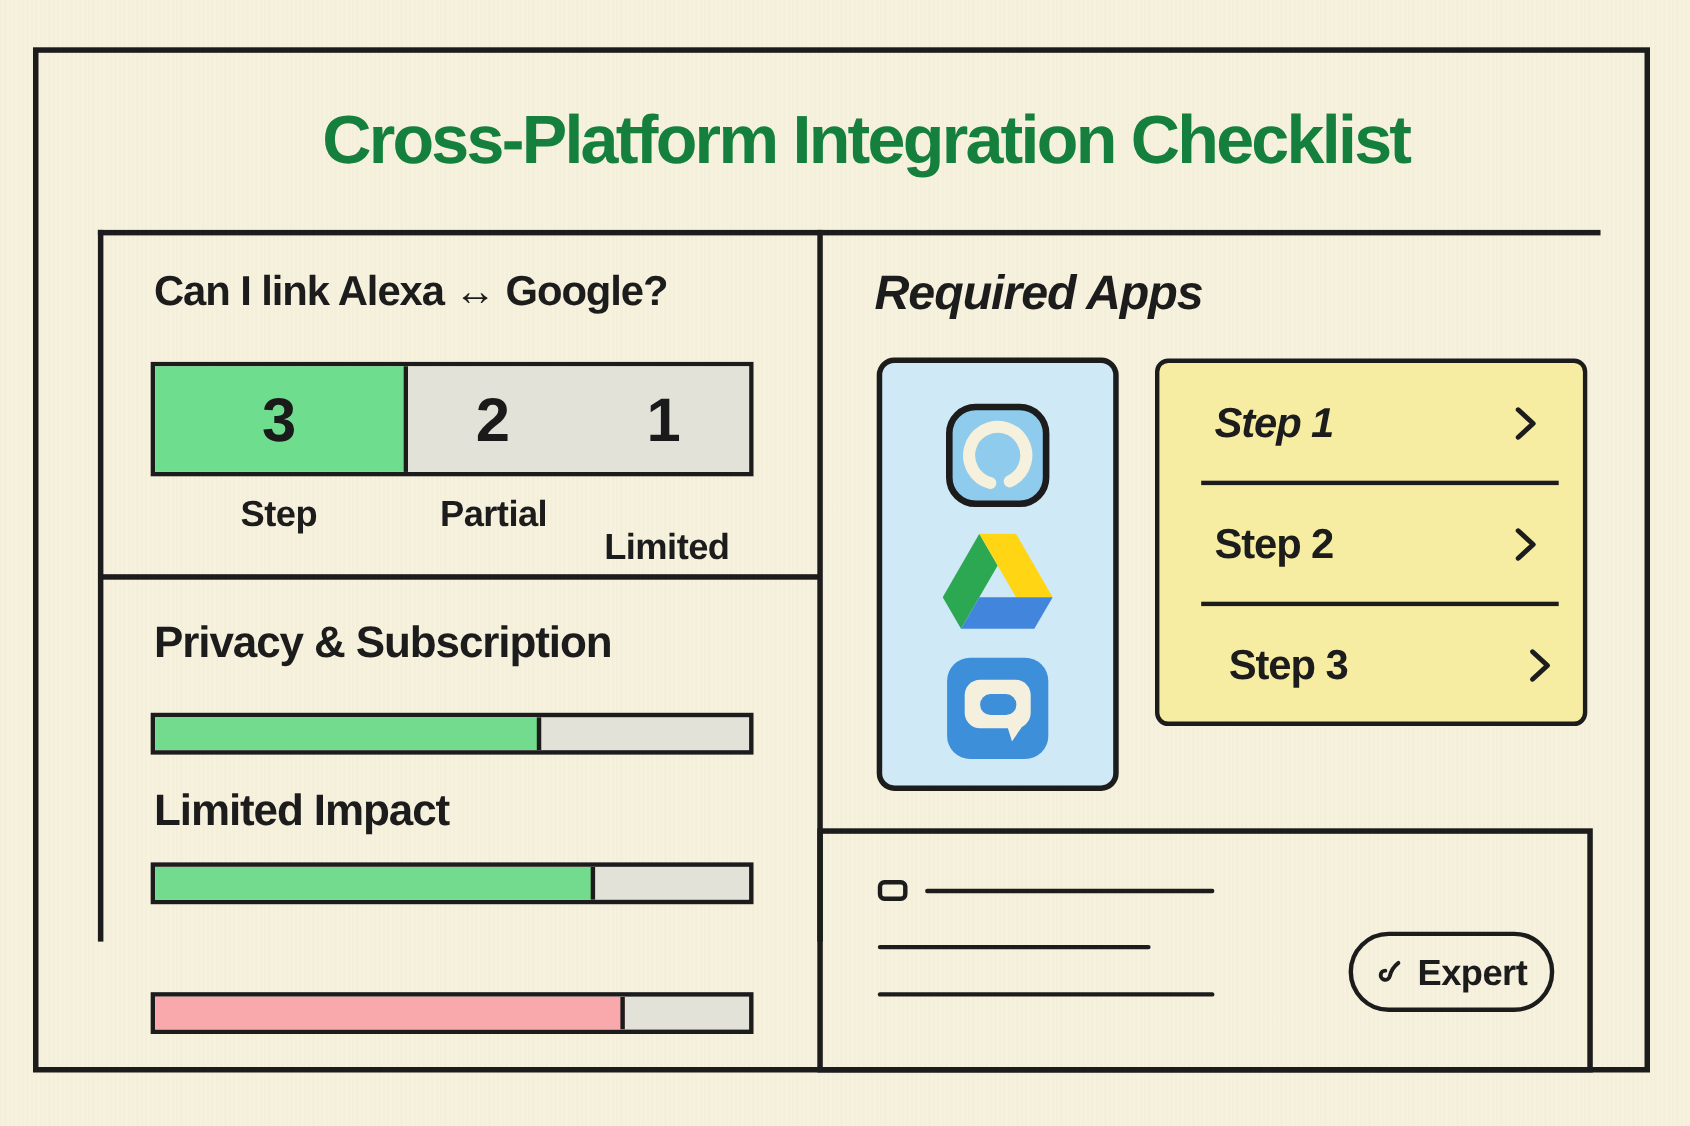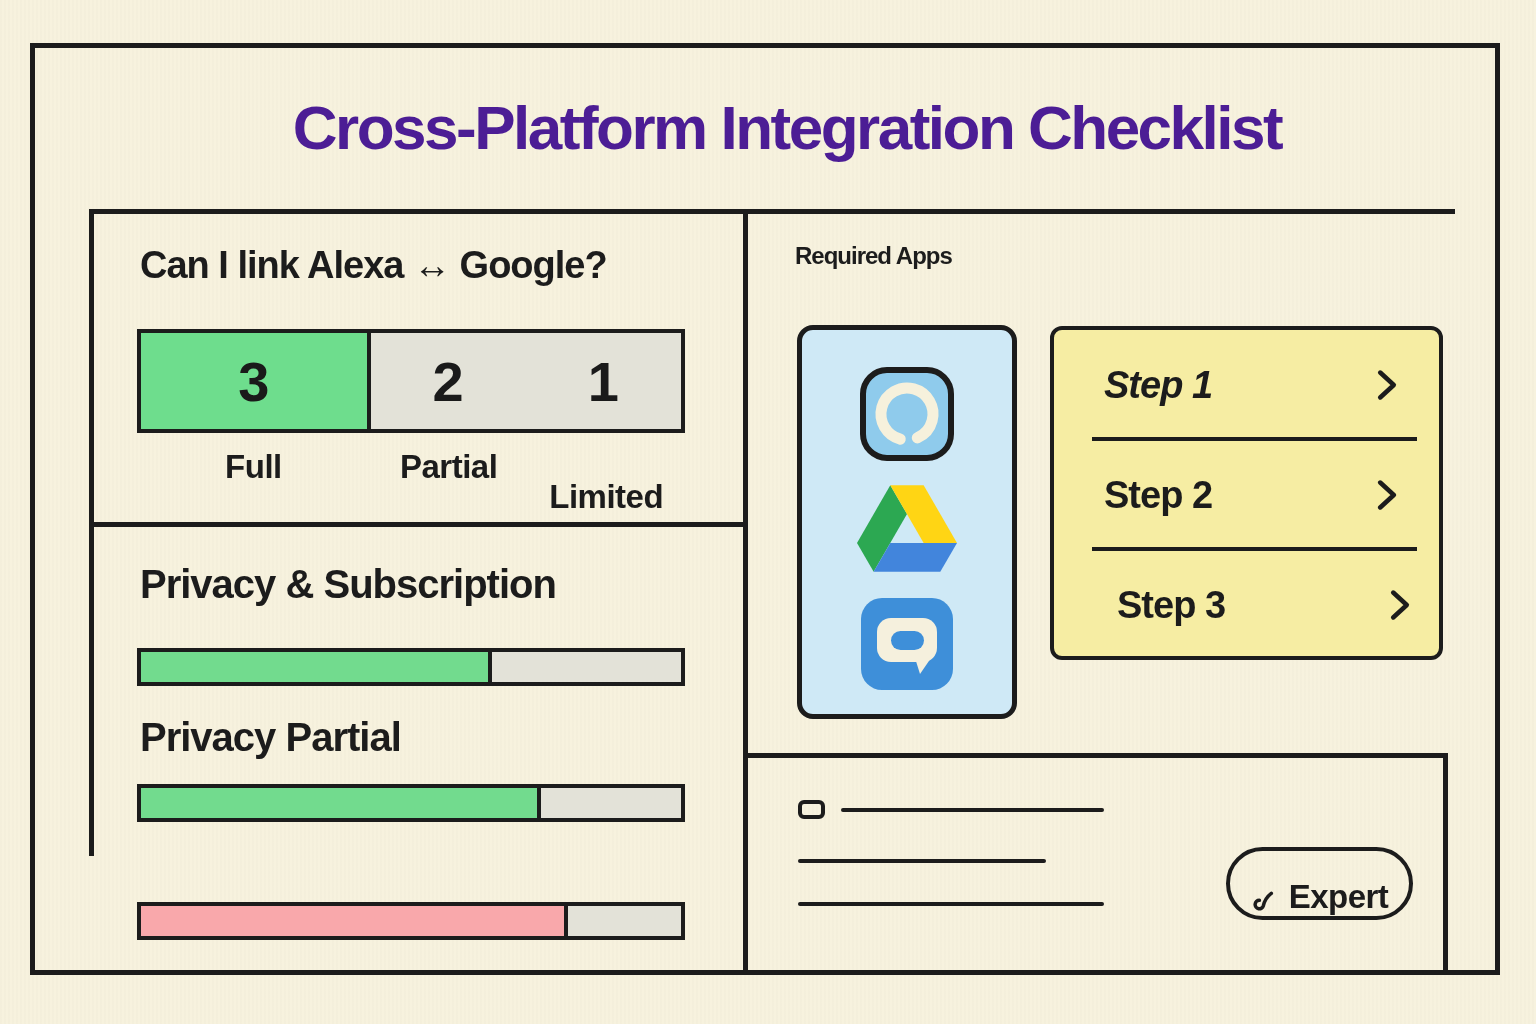--- a/index.html
+++ b/index.html
@@ -18,21 +18,21 @@
     background:
       repeating-linear-gradient(90deg, rgba(0,0,0,.012) 0 2px, rgba(255,255,255,.012) 2px 4px);
   }
   .abs{position:absolute;}
   .ink-border{border:5px solid #1c1c1c;box-sizing:border-box;}
 
   #outer-frame{left:30px;top:43px;width:1470px;height:932px;background:transparent;}
 
   #main-title{
     left:0;right:0;top:92px;text-align:center;padding-left:38px;
-    font-size:62px;font-weight:bold;letter-spacing:-2.5px;color:#4c1d95;
+    font-size:62px;font-weight:bold;letter-spacing:-2.5px;color:#15803d;
   }
 
   #top-rule{left:748px;top:209px;width:707px;height:5px;background:#1c1c1c;}
 
   
   #link-panel{
     left:89px;top:209px;width:659px;height:647px;
     border:5px solid #1c1c1c;border-bottom:none;box-sizing:border-box;
   }
   .q-heading{position:absolute;left:46px;top:30px;font-size:38px;font-weight:bold;letter-spacing:-1px;}
@@ -54,21 +54,21 @@
   .panel-divider{position:absolute;left:-1px;right:-1px;top:308px;height:5px;background:#1c1c1c;}
 
   .sec-heading{position:absolute;left:46px;font-size:40px;font-weight:bold;letter-spacing:-1px;}
   .hbar{
     position:absolute;left:43px;width:548px;height:38px;
     border:4px solid #1c1c1c;box-sizing:border-box;background:#e3e2d8;overflow:hidden;
   }
   .hbar .fill{height:100%;border-right:4px solid #1c1c1c;box-sizing:border-box;}
 
   
-  .rq-heading{left:795px;top:242px;font-size:24px;font-weight:bold;letter-spacing:-1px;}
+  .rq-heading{left:795px;top:242px;font-size:44px;font-weight:bold;letter-spacing:-1px;font-style:italic;}
 
   #apps-card{
     left:797px;top:325px;width:220px;height:394px;border-radius:16px;
     border:5px solid #1c1c1c;box-sizing:border-box;
   }
   .app-tile{position:absolute;left:50%;transform:translateX(-50%);}
   #alexa-tile{
     top:37px;width:94px;height:94px;border-radius:27px;
     border:6px solid #1c1c1c;box-sizing:border-box;
     display:flex;align-items:center;justify-content:center;
@@ -94,21 +94,21 @@
   }
   #note-checkbox{position:absolute;left:50px;top:42px;width:27px;height:19px;
     border:4px solid #1c1c1c;border-radius:6px;box-sizing:border-box;cursor:pointer;}
   .note-line{position:absolute;height:4px;background:#1c1c1c;border-radius:2px;}
   #note-line-1{left:93px;top:50px;width:263px;}
   #note-line-2{left:50px;top:101px;width:248px;}
   #note-line-3{left:50px;top:144px;width:306px;}
   #expert-pill{
     position:absolute;left:478px;top:89px;width:187px;height:73px;border-radius:40px;
     border:4.5px solid #1c1c1c;box-sizing:border-box;
-    display:flex;align-items:flex-end;justify-content:center;gap:10px;cursor:pointer;
+    display:flex;align-items:center;justify-content:center;gap:10px;cursor:pointer;
     background:transparent;
   }
   #expert-pill .expert-label{font-size:33px;font-weight:bold;letter-spacing:-0.5px;}
 </style>
 </head>
 <body>
 
 <div id="stage">
 
   <div id="outer-frame" class="abs ink-border"></div>
@@ -129,33 +129,33 @@
         <div class="seg-cell">
           <span class="seg-num">2</span>
         </div>
         <div class="seg-cell">
           <span class="seg-num">1</span>
         </div>
       </div>
     </div>
 
     <div id="seg-labels">
-      <div class="lab">Full</div>
+      <div class="lab">Step</div>
       <div class="lab">Partial</div>
       <div class="lab">Limited</div>
     </div>
 
     <div class="panel-divider"></div>
 
     <div class="sec-heading" style="top:348px;">Privacy &amp; Subscription</div>
     <div class="hbar" style="top:434px;">
       <div class="fill" style="width: 65%; background: rgb(114, 219, 142);"></div>
     </div>
 
-    <div class="sec-heading" style="top:501px;">Privacy Partial</div>
+    <div class="sec-heading" style="top:501px;">Limited Impact</div>
     <div class="hbar" style="top:570px;">
       <div class="fill" style="width: 74%; background: rgb(114, 219, 142);"></div>
     </div>
 
     <div class="hbar" style="top:688px;">
       <div class="fill" style="width: 79%; background: rgb(249, 168, 171);"></div>
     </div>
   </div>
 
   <div class="abs rq-heading">Required Apps</div>

